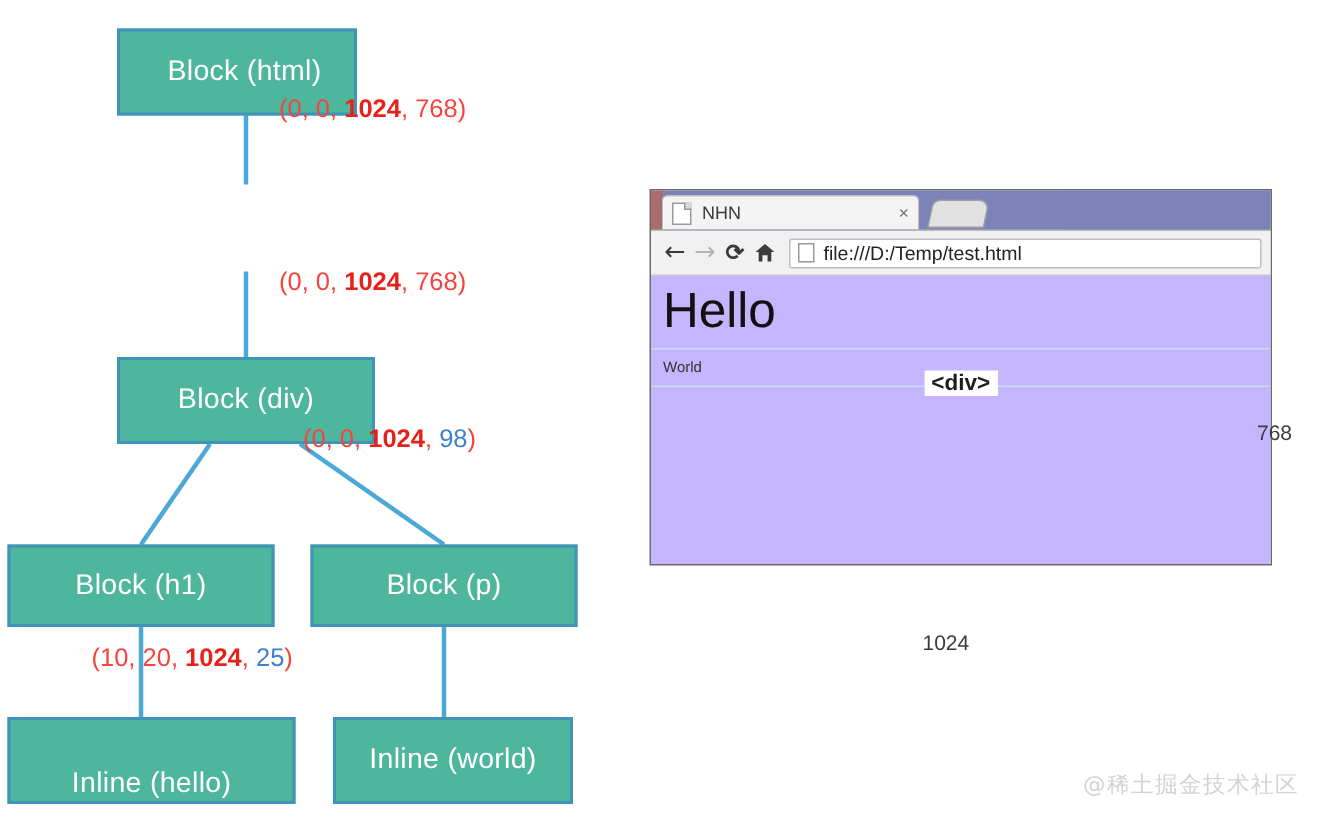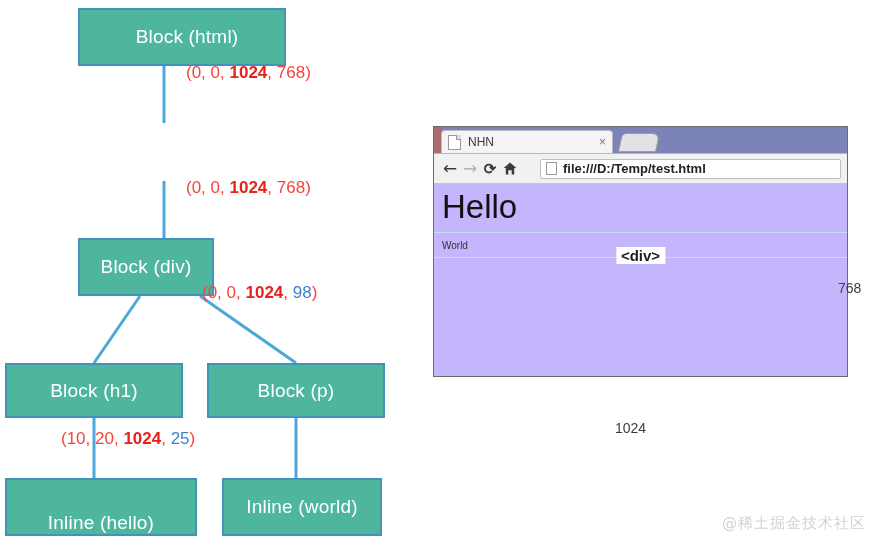--- a/index.html
+++ b/index.html
@@ -35,23 +35,23 @@
     border: 2px solid #3f94b8;
     display: flex;
     align-items: center;
     justify-content: center;
     color: #ffffff;
     font-size: 19px;
     font-family: "Liberation Sans", sans-serif;
     letter-spacing: .2px;
     z-index: 2;
   }
-  .node-html  { left: 78px;  top: 8px;   width: 208px; height: 58px; padding-left: 10px; }
+  .node-html  { left: 78px;  top: 19px;   width: 160px; height: 58px; padding-left: 10px; }
   .node-body  { left: 78px;  top: 123px; width: 172px; height: 58px; }
-  .node-div   { left: 78px;  top: 238px; width: 136px; height: 58px; }
+  .node-div   { left: 78px;  top: 238px; width: 172px; height: 58px; }
   .node-h1    { left: 5px;   top: 363px; width: 178px; height: 55px; }
   .node-p     { left: 207px; top: 363px; width: 178px; height: 55px; }
   .node-hello { left: 5px;   top: 478px; width: 192px; height: 58px; align-items: flex-end; }
   .node-world { left: 222px; top: 478px; width: 160px; height: 58px; }
 
   .coord {
     position: absolute;
     z-index: 3;
     font-size: 17px;
     font-family: "Liberation Sans", sans-serif;
@@ -165,31 +165,30 @@
     font-size: 17px;
     line-height: 1;
     color: #3b3b3b;
     flex: 0 0 auto;
     font-family: "DejaVu Sans", sans-serif;
   }
   .nav-btn.disabled { color: #b3b3b3; }
   .nav-btn.reload { font-weight: bold; font-size: 15px; font-family: "Liberation Sans", sans-serif;}
   .home-icon { width: 20px; display:flex; align-items:center; justify-content:center; flex:0 0 auto;}
   .omnibox {
-    margin-left: 20px;
+    margin-left: 6px;
     flex: 1 1 auto;
     height: 20px;
     background: #ffffff;
     border: 1px solid #bfbfbf;
     border-radius: 2px;
     display: flex;
     align-items: center;
     padding: 0 5px;
     box-sizing: border-box;
-    font-weight: bold;
   }
   .omnibox-favicon {
     width: 9px; height: 11px;
     border: 1px solid #9a9a9a;
     background: #fff;
     flex: 0 0 auto;
   }
   .omnibox-url {
     margin-left: 6px;
     font-size: 13px;

